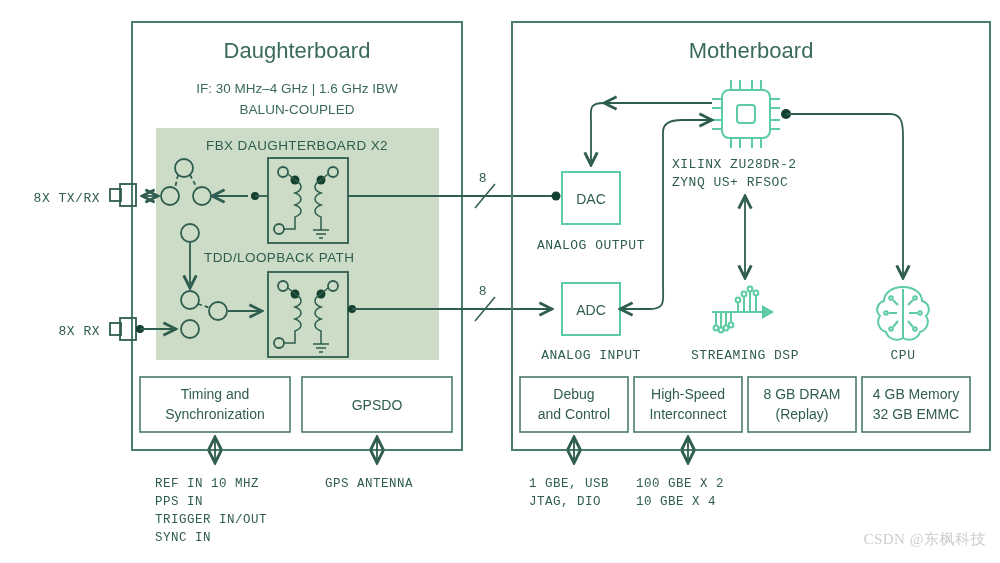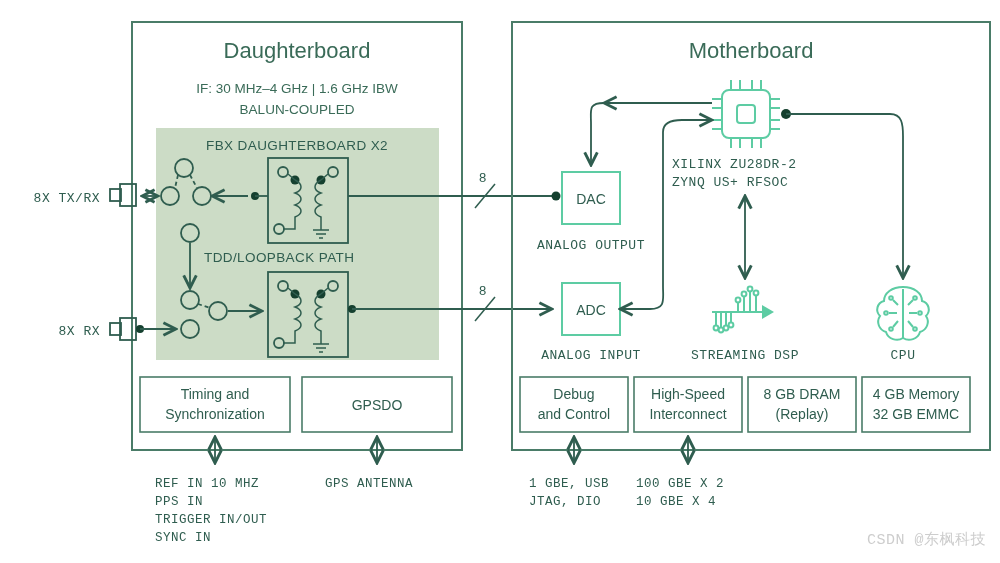--- a/index.html
+++ b/index.html
@@ -27,21 +27,21 @@
   .t-board-title{font-family:"Liberation Sans",sans-serif;font-size:22px;fill:#3A6B58;}
   .t-sub{font-family:"Liberation Sans",sans-serif;font-size:13.5px;fill:#3A6B58;}
   .t-panel{font-family:"Liberation Sans",sans-serif;font-size:13.5px;fill:#2F5D4F;letter-spacing:.4px;}
   .t-mono{font-family:"Liberation Mono",monospace;font-size:13px;fill:#2F5D4F;letter-spacing:.5px;}
   .t-mono-sm{font-family:"Liberation Mono",monospace;font-size:12.5px;fill:#2F5D4F;letter-spacing:.5px;}
   .t-box{font-family:"Liberation Sans",sans-serif;font-size:14px;fill:#2F5D4F;}
   .t-chip{font-family:"Liberation Sans",sans-serif;font-size:14px;fill:#2F5D4F;}
 
   .watermark{
     position:absolute;right:14px;bottom:14px;
-    font-family:Liberation Mono, monospace;font-size:15px;
+    font-family:Liberation Serif, serif;font-size:15px;
     color:#cdcdcd;letter-spacing:.5px;white-space:nowrap;
   }
 </style>
 </head>
 <body>
 
 <div id="stage">
 
 <svg id="diagram" viewBox="0 0 1000 563">
   <defs>

